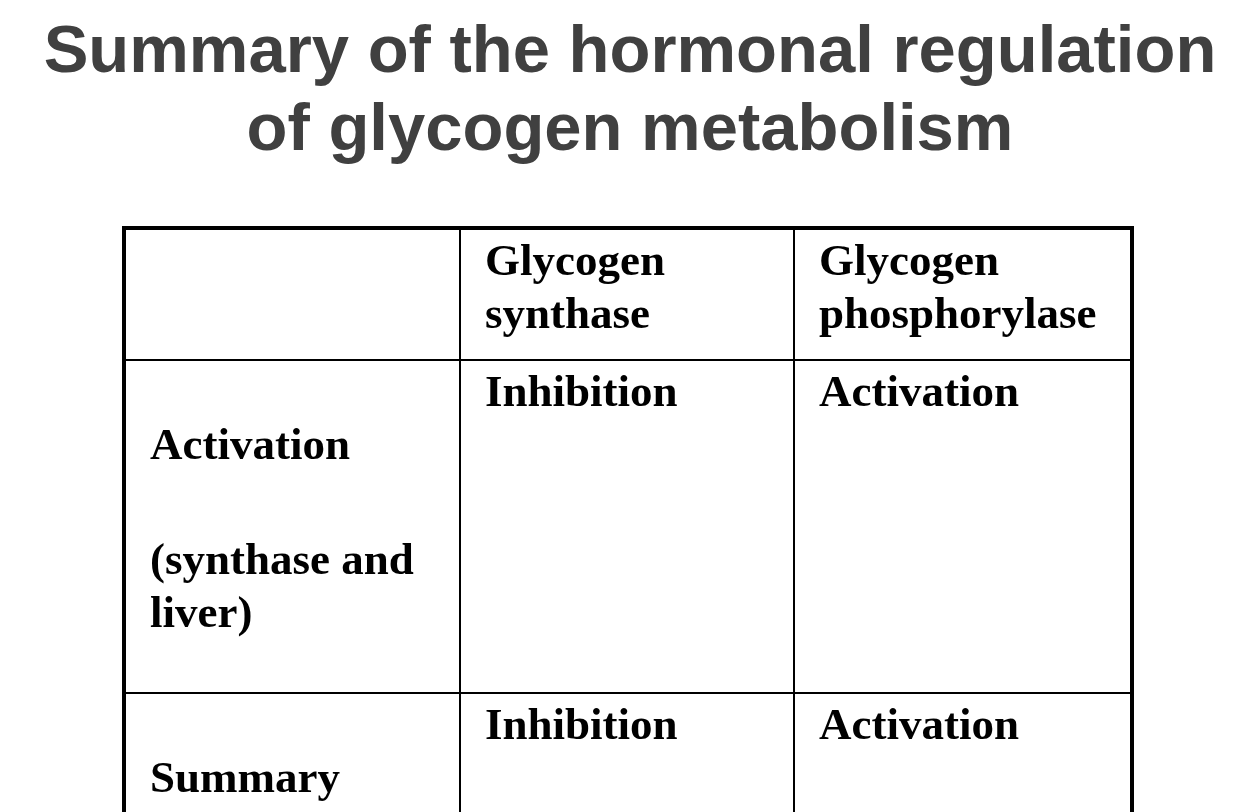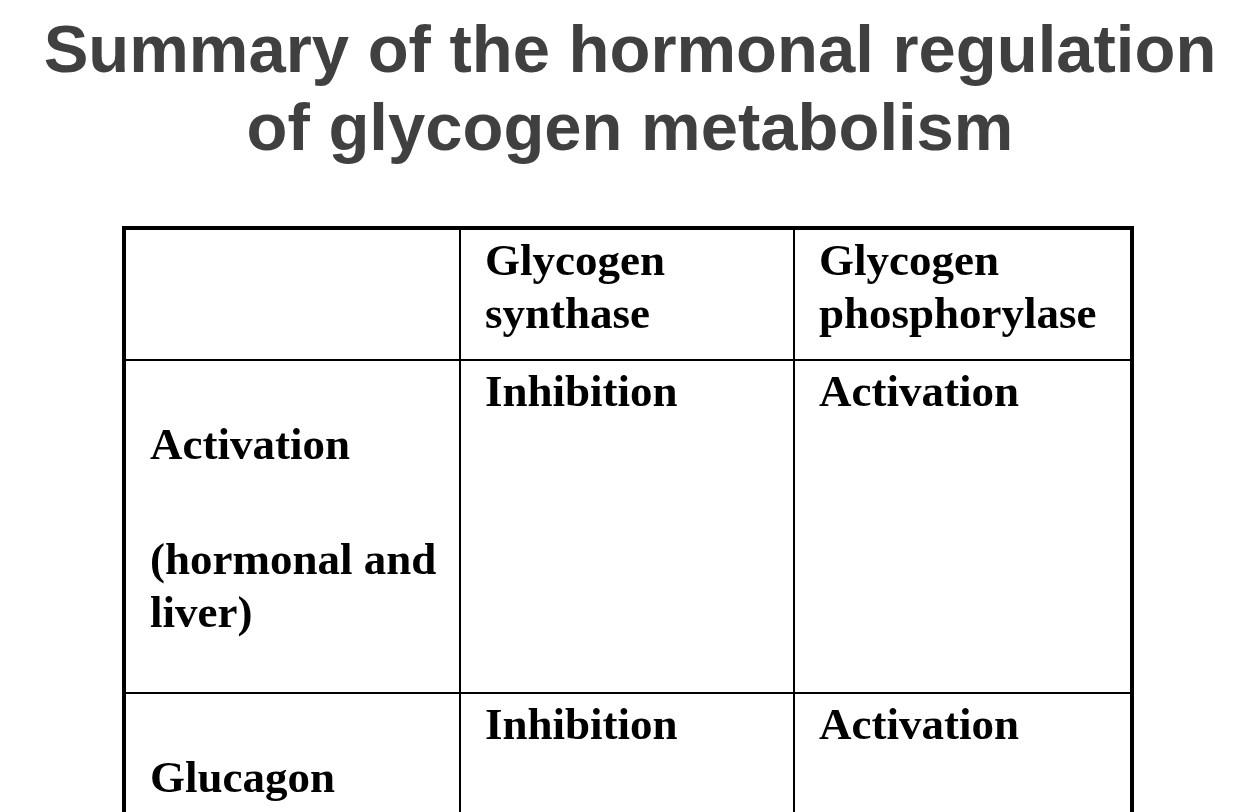--- a/index.html
+++ b/index.html
@@ -80,30 +80,30 @@
         <td></td>
         <td>Glycogen
 synthase</td>
         <td>Glycogen
 phosphorylase</td>
       </tr>
 
       <tr class="row-epinephrine">
         <td>
           <div class="hormone-name">Activation</div>
-          <div class="hormone-location">(hormonal and
+          <div class="hormone-location">(synthase and
 liver)</div>
         </td>
         <td>Inhibition</td>
         <td>Activation</td>
       </tr>
 
       <tr class="row-glucagon">
         <td>
-          <div class="hormone-name">Glucagon</div>
+          <div class="hormone-name">Summary</div>
           
         </td>
         <td>Inhibition</td>
         <td>Activation</td>
       </tr>
 
     </tbody>
   </table>
 
 </div>

